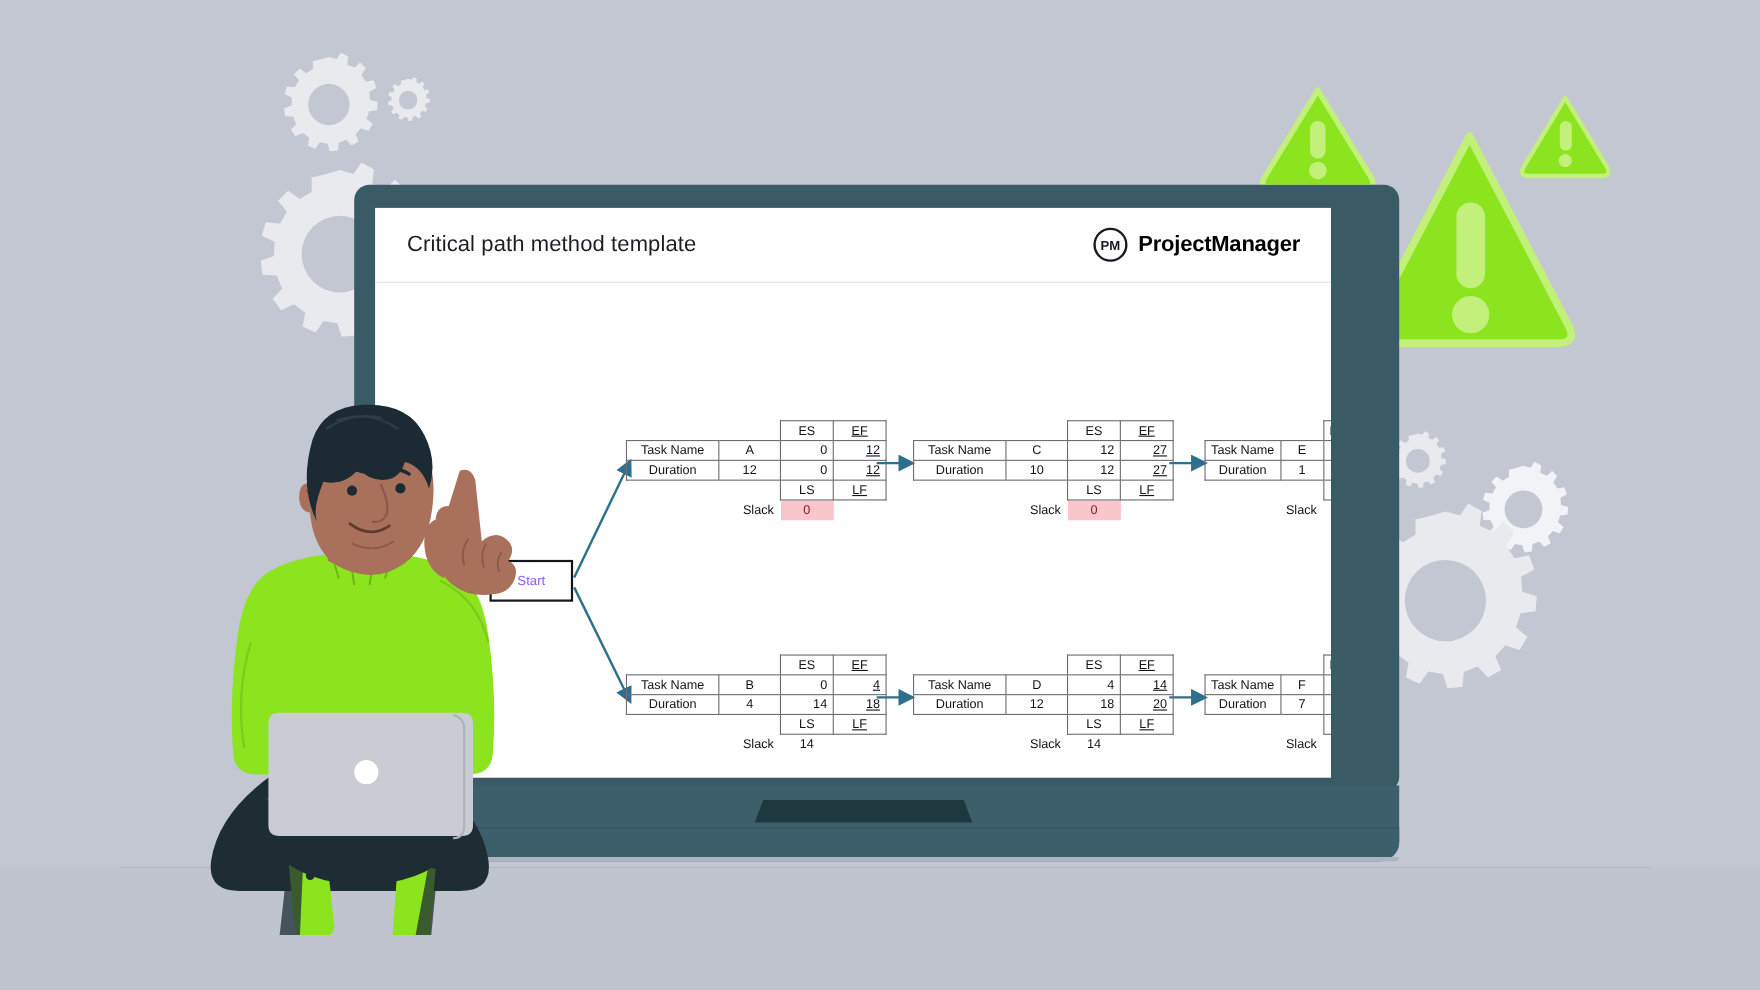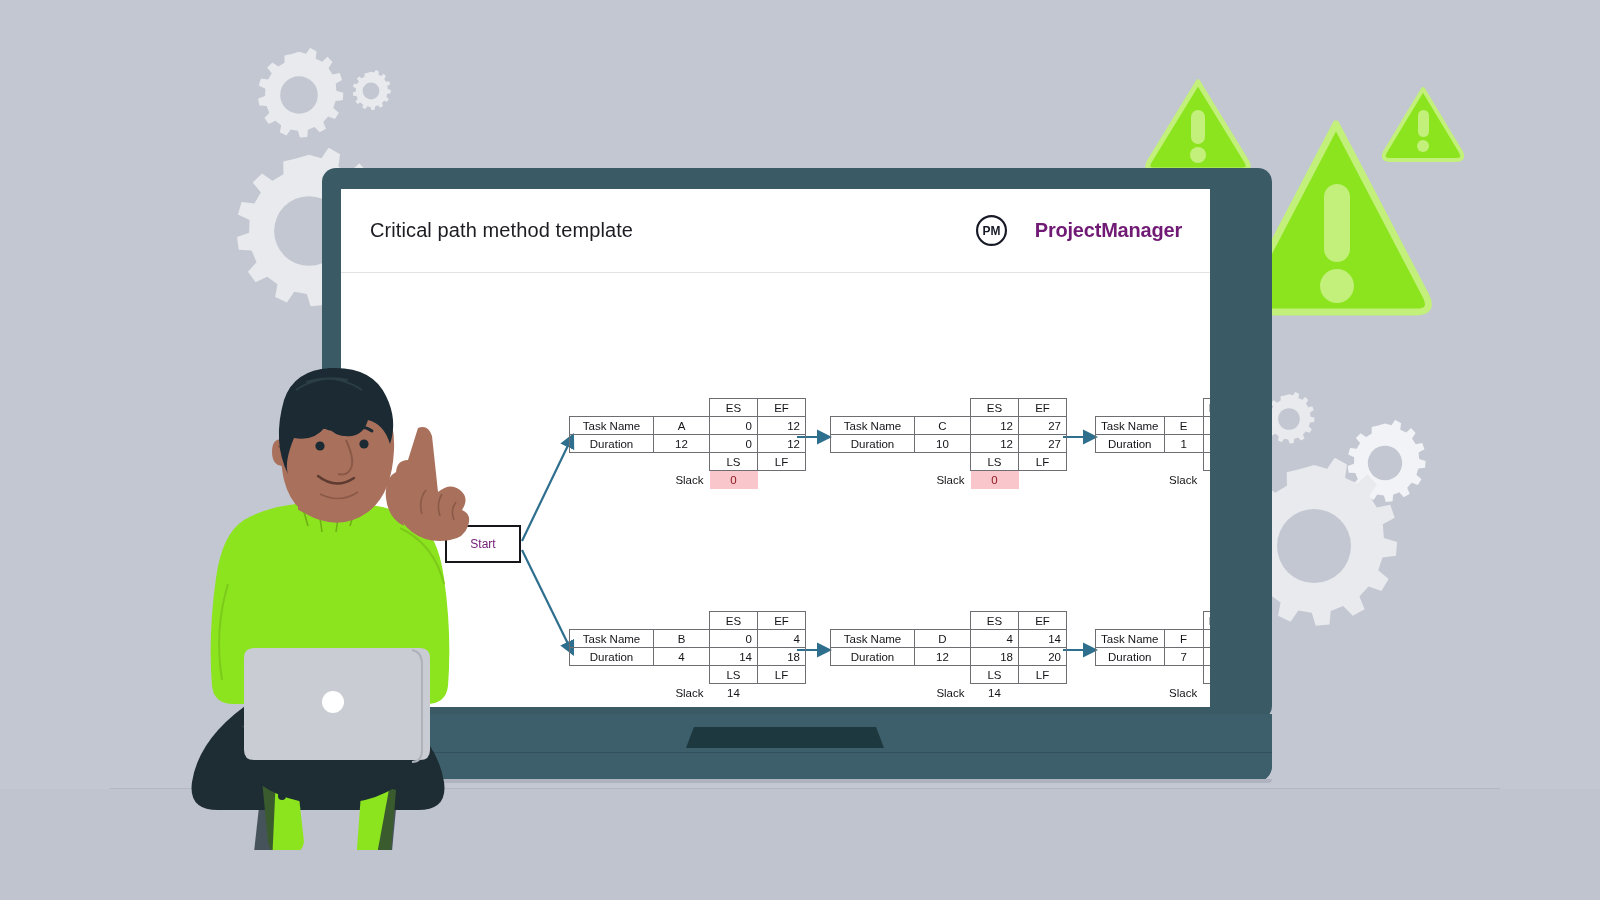--- a/index.html
+++ b/index.html
@@ -42,56 +42,56 @@
   #laptop-foot{
     position:absolute;left:322px;top:779px;width:950px;height:4px;background:#aeb3bf;border-radius:0 0 4px 4px;
   }
 
   
   #screen{
     position:absolute;left:341px;top:189px;width:869px;height:518px;
     background:#ffffff;overflow:hidden;
   }
   #doc-header{
-    position:relative;height:84px;border-bottom:1px solid #e3e3e5;
+    position:relative;height:68px;border-bottom:1px solid #e3e3e5;
     display:flex;align-items:center;justify-content:space-between;
     padding:0 28px 0 29px;box-sizing:border-box;
   }
   #doc-title{
     font-size:20px;color:#1c1c22;letter-spacing:.1px;white-space:nowrap;
   }
-  #brand{display:flex;align-items:center;gap:27px;}
+  #brand{display:flex;align-items:center;gap:9px;}
   #brand-mark{width:33px;height:33px;flex:0 0 auto;}
-  #brand-name{font-size:20px;font-weight:bold;color:#701a75;letter-spacing:-.2px;white-space:nowrap;}
+  #brand-name{font-size:20px;font-weight:bold;color:#000000;letter-spacing:-.2px;white-space:nowrap;}
 
   
   #canvas{position:relative;width:869px;height:446px;}
   #wires{position:absolute;left:0;top:0;width:869px;height:446px;pointer-events:none;}
 
   
   #start-box{
     position:absolute;left:104px;top:252px;width:76px;height:38px;
     border:2px solid #15151a;background:#fff;
     display:flex;align-items:center;justify-content:center;
-    font-size:12px;color:#701a75;box-sizing:border-box;
+    font-size:12px;color:#8b5cf6;box-sizing:border-box;
   }
 
   
   .node{position:absolute;font-size:11.5px;color:#141418;}
   .node table{border-collapse:collapse;table-layout:fixed;}
   .node td{
     border:1px solid #6d6d72;height:18px;padding:0 5px;box-sizing:border-box;
     text-align:center;white-space:nowrap;font-size:11.5px;line-height:16px;
   }
   .node td.num{text-align:right;}
   .node td.blank{border:none;background:transparent;}
   .node td.lbl{width:84px;}
   .node td.val{width:56px;}
   .node td.es{width:48px;}
-  .node td.ef{width:48px;}
+  .node td.ef{width:48px;text-decoration:underline;}
   .slack-row td.slack-label{border:none;text-align:right;padding-right:6px;margin-top:36px;}
   .slack-row td.slack-val{border:none;text-align:center;}
   .slack-row td.slack-val.crit{background:#f9c6cb;color:#8d1b22;}
 
   
   #person{position:absolute;left:150px;top:360px;width:360px;height:490px;}
   #person svg{display:block;}
 </style>
 </head>
 <body>

